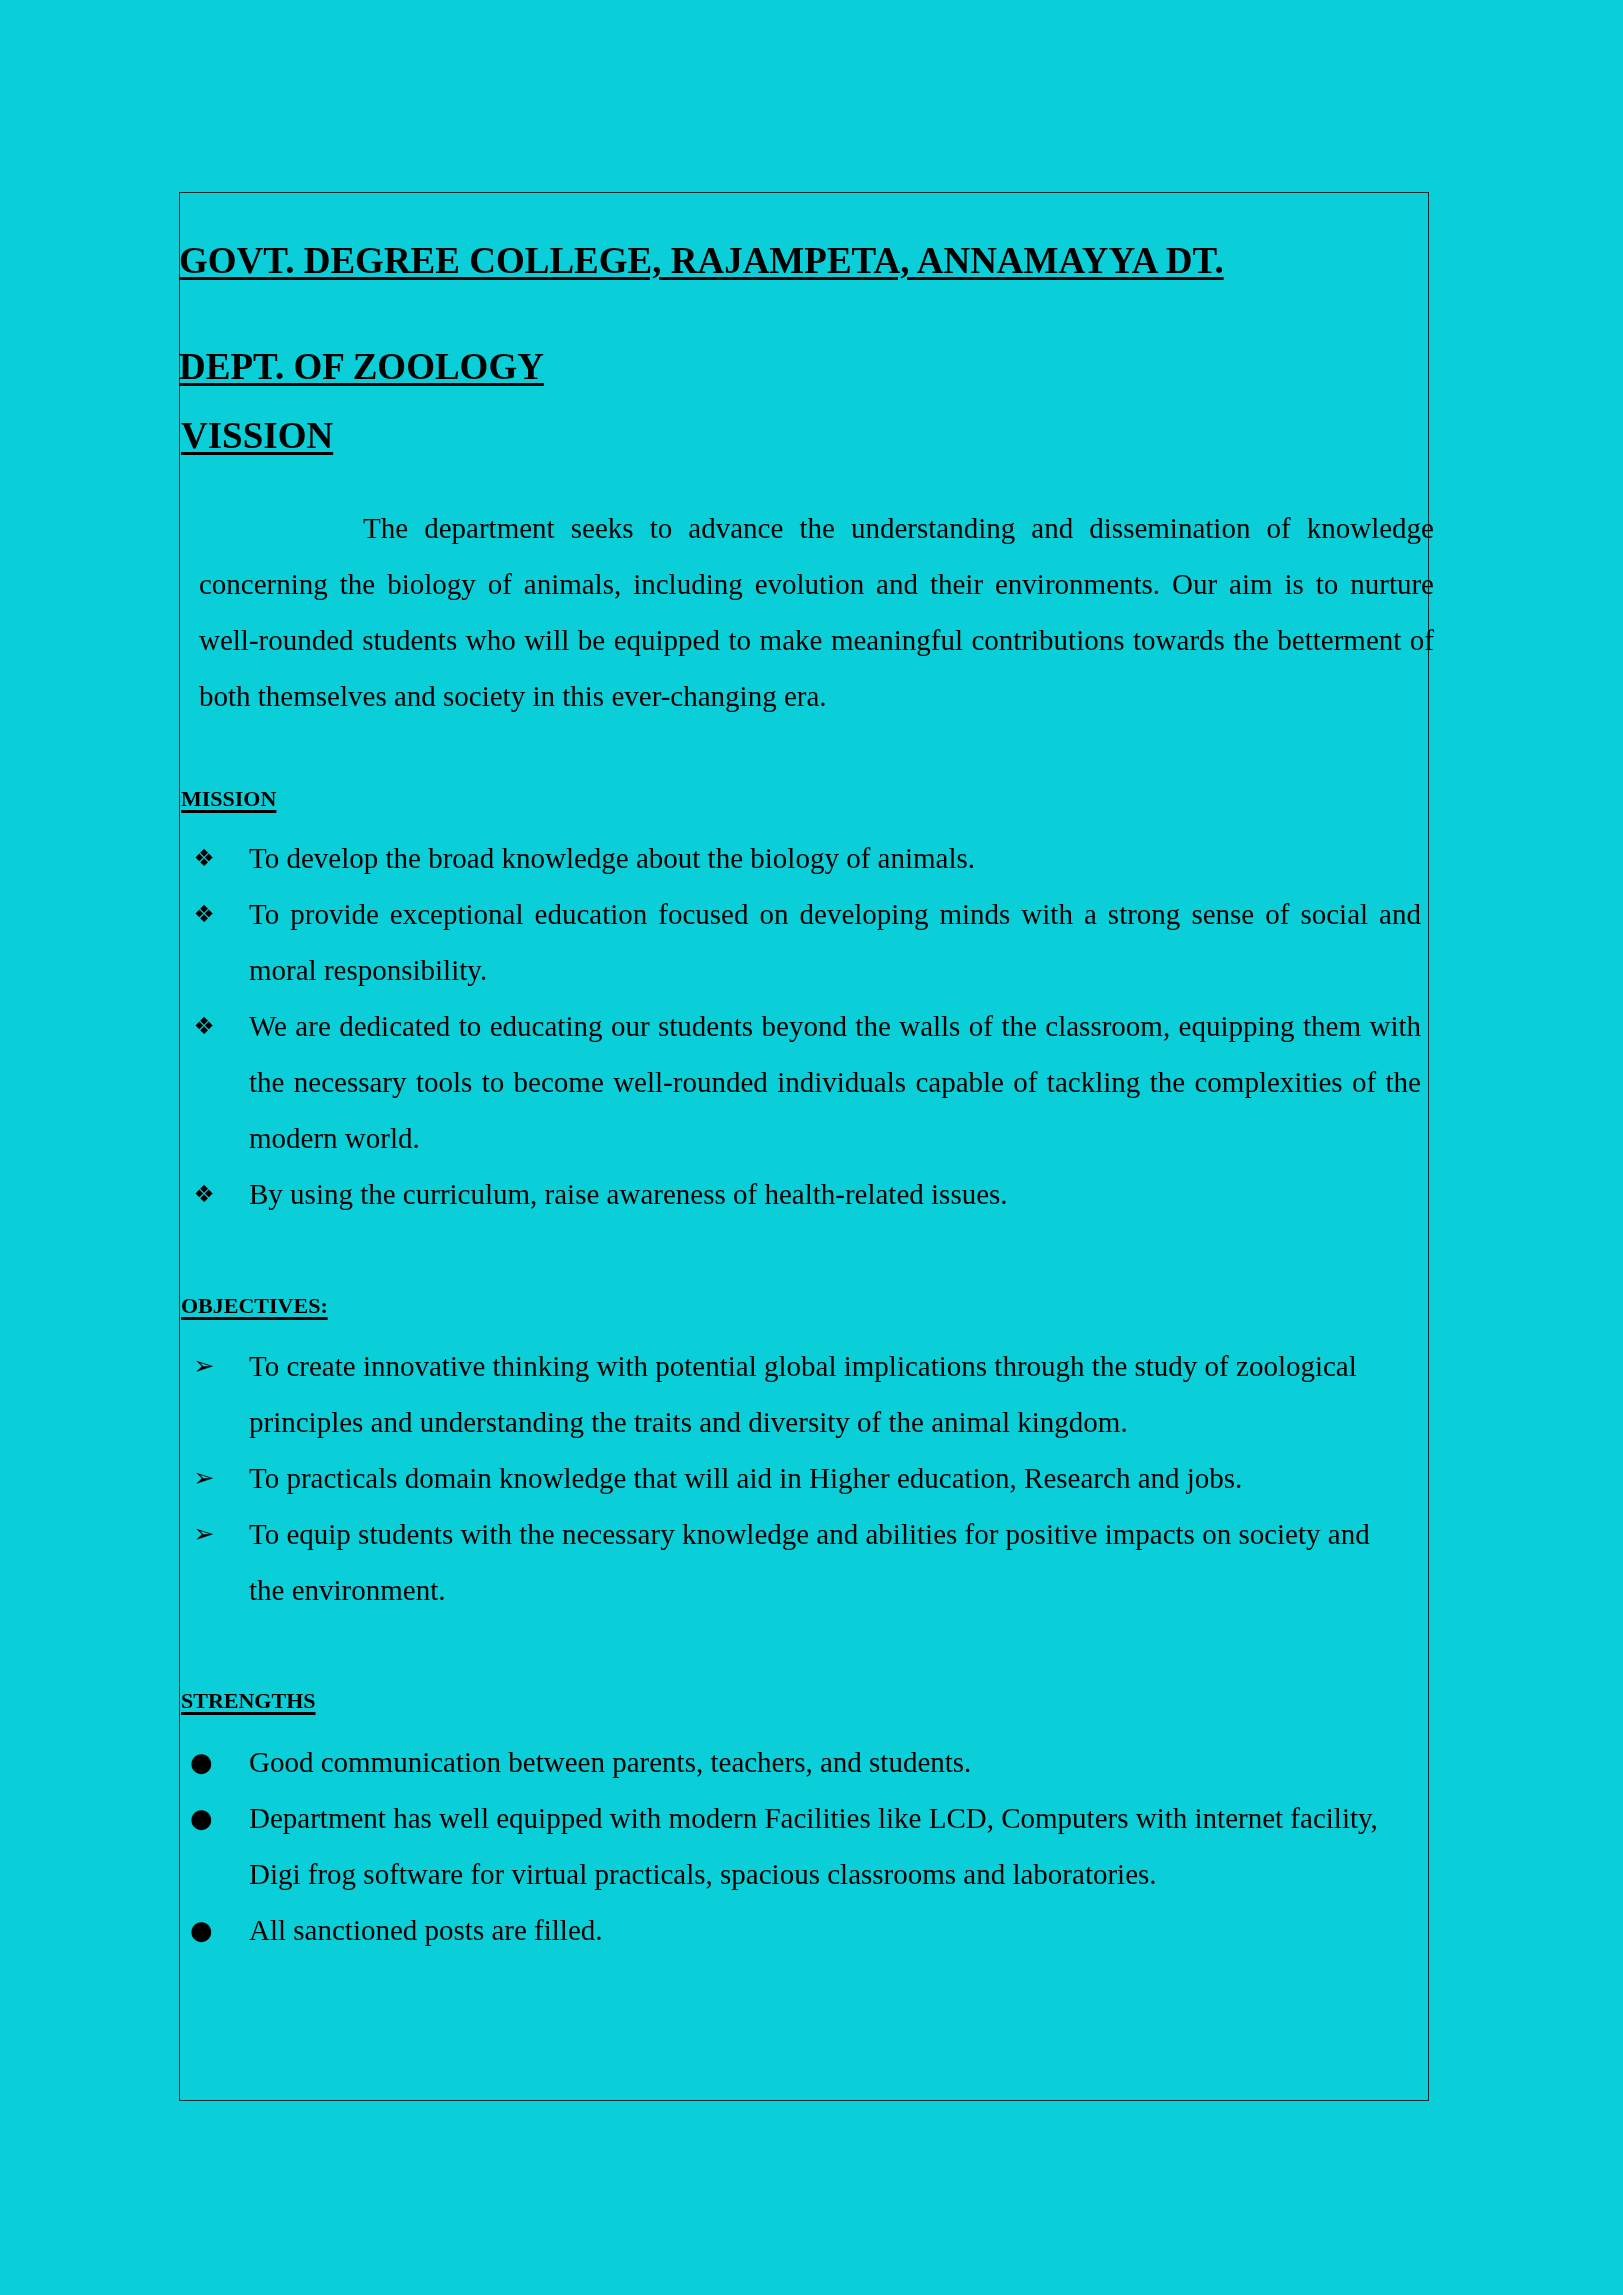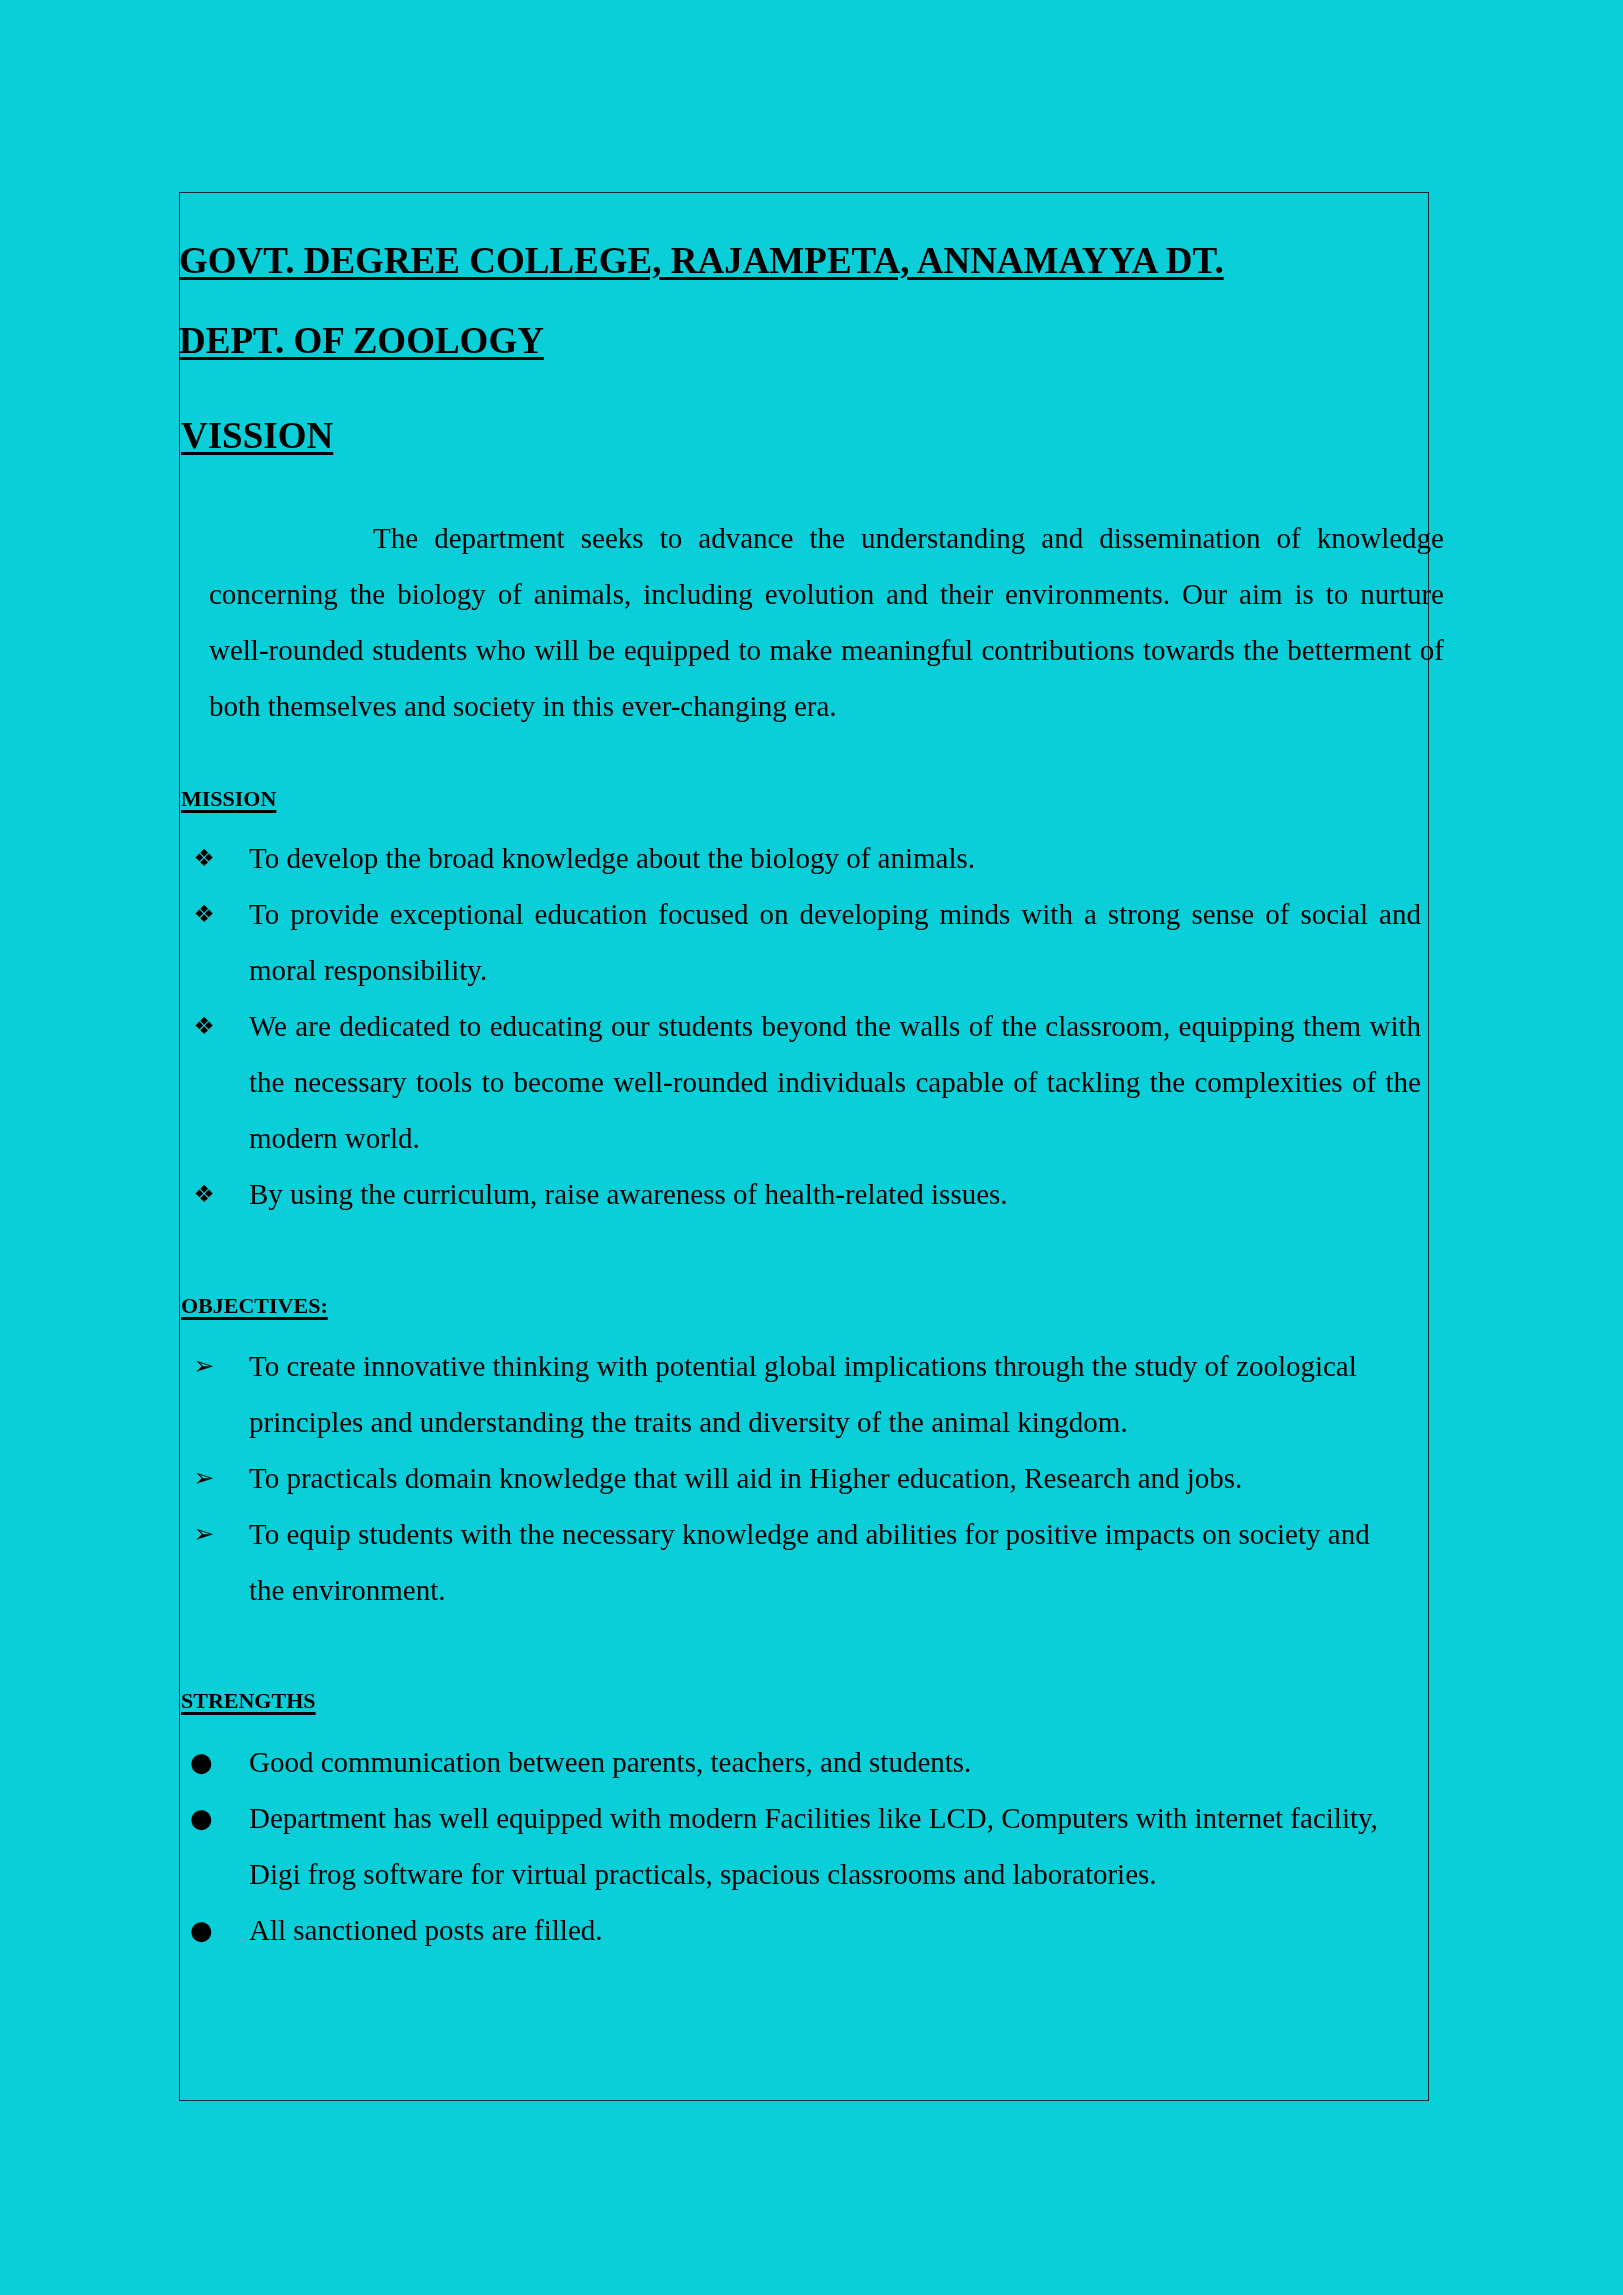--- a/index.html
+++ b/index.html
@@ -27,21 +27,21 @@
     width: 1250px;
     font-weight: bold;
     text-decoration: underline;
     text-decoration-thickness: 3.3px;
     text-underline-offset: 3.9px;
     font-size: 37px;
     line-height: 1;
     white-space: nowrap;
   }
   .title.t1 { top: 242px; }
-  .title.t2 { top: 322px; }
+  .title.t2 { top: 348px; }
   .heading {
     position: absolute;
     left: 181px;
     font-weight: bold;
     text-decoration: underline;
     text-decoration-thickness: 3.3px;
     text-underline-offset: 3.9px;
     line-height: 1;
     white-space: nowrap;
   }
@@ -86,21 +86,21 @@
 </style>
 </head>
 <body>
 
 <div class="page-box"></div>
 
 <div class="title t1">GOVT. DEGREE COLLEGE, RAJAMPETA, ANNAMAYYA DT.</div>
 <div class="title t2">DEPT. OF ZOOLOGY</div>
 
 <div class="heading big" style="top:417px;">VISSION</div>
-<p class="para" style="top:492px; margin:18px;">The department seeks to advance the understanding and dissemination of knowledge concerning the biology of animals, including evolution and their environments. Our aim is to nurture well-rounded students who will be equipped to make meaningful contributions towards the betterment of both themselves and society in this ever-changing era.</p>
+<p class="para" style="top:492px; margin:8px;">The department seeks to advance the understanding and dissemination of knowledge concerning the biology of animals, including evolution and their environments. Our aim is to nurture well-rounded students who will be equipped to make meaningful contributions towards the betterment of both themselves and society in this ever-changing era.</p>
 
 <div class="heading small" style="top:788px;">MISSION</div>
 <ul class="list" style="top:830px;">
   <li>
     <span class="bullet diamond">❖</span>
     <span class="li-text">To develop the broad knowledge about the biology of animals.</span>
   </li>
   <li>
     <span class="bullet diamond">❖</span>
     <span class="li-text">To provide exceptional education focused on developing minds with a strong sense of social and moral responsibility.</span>

